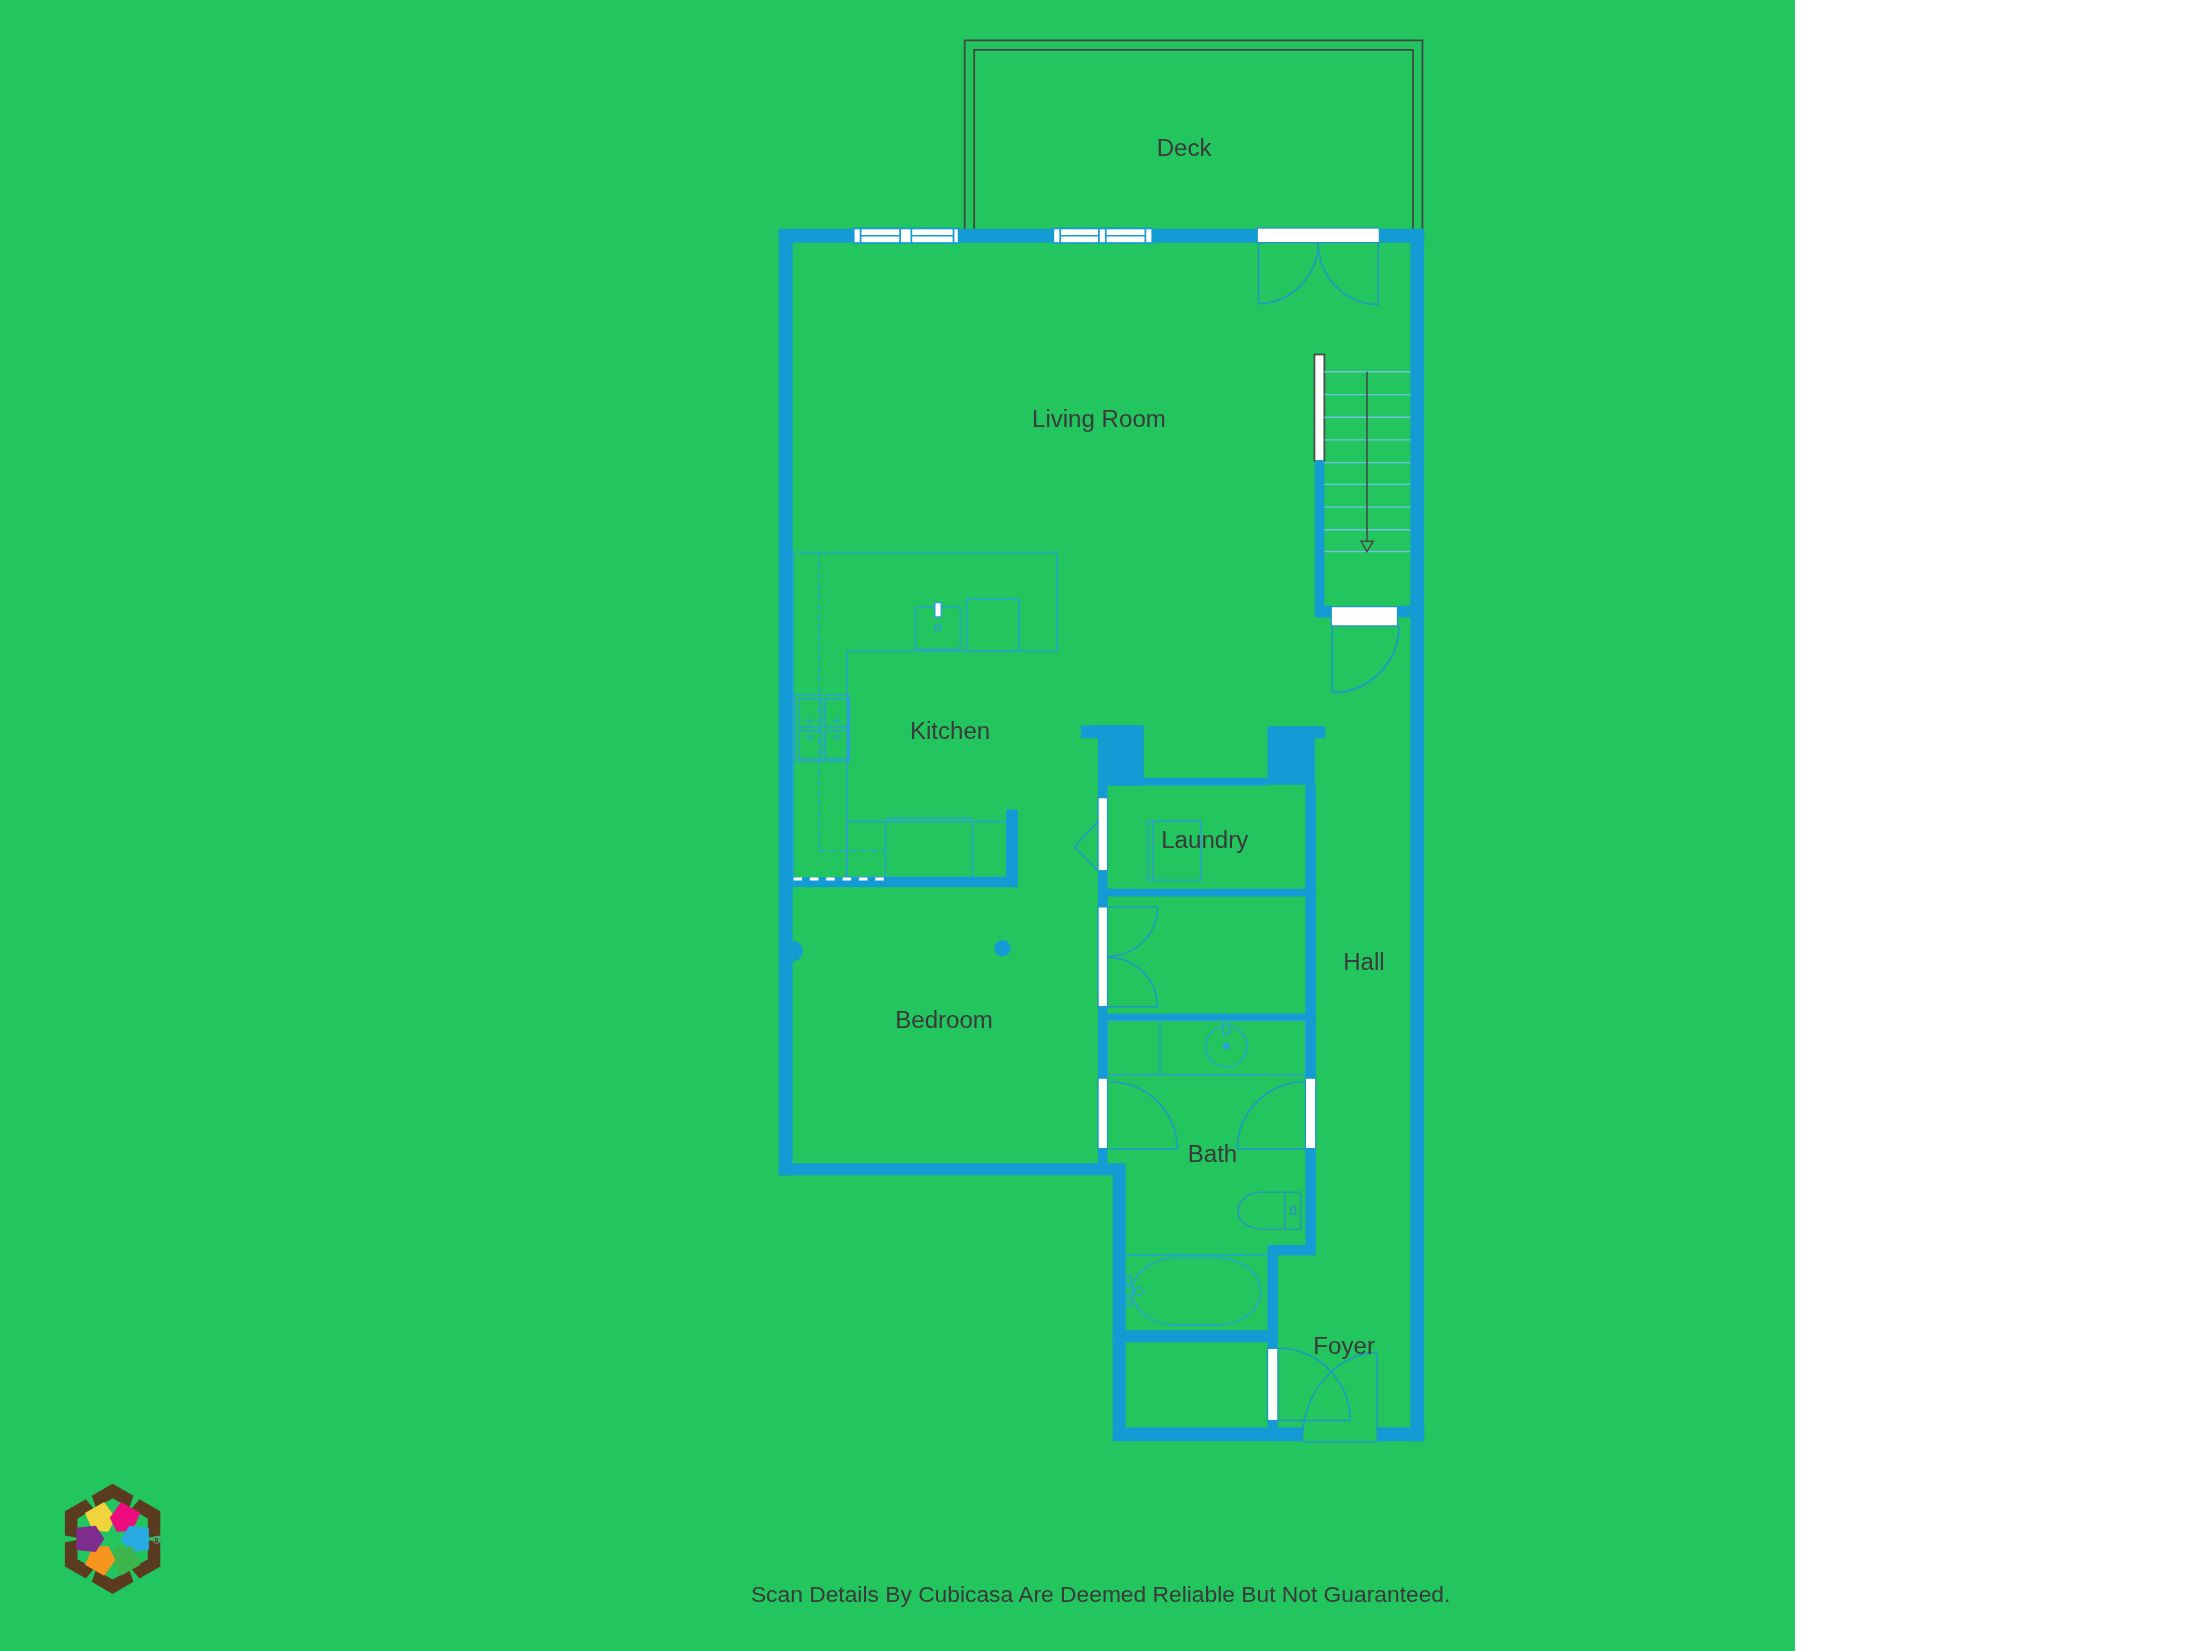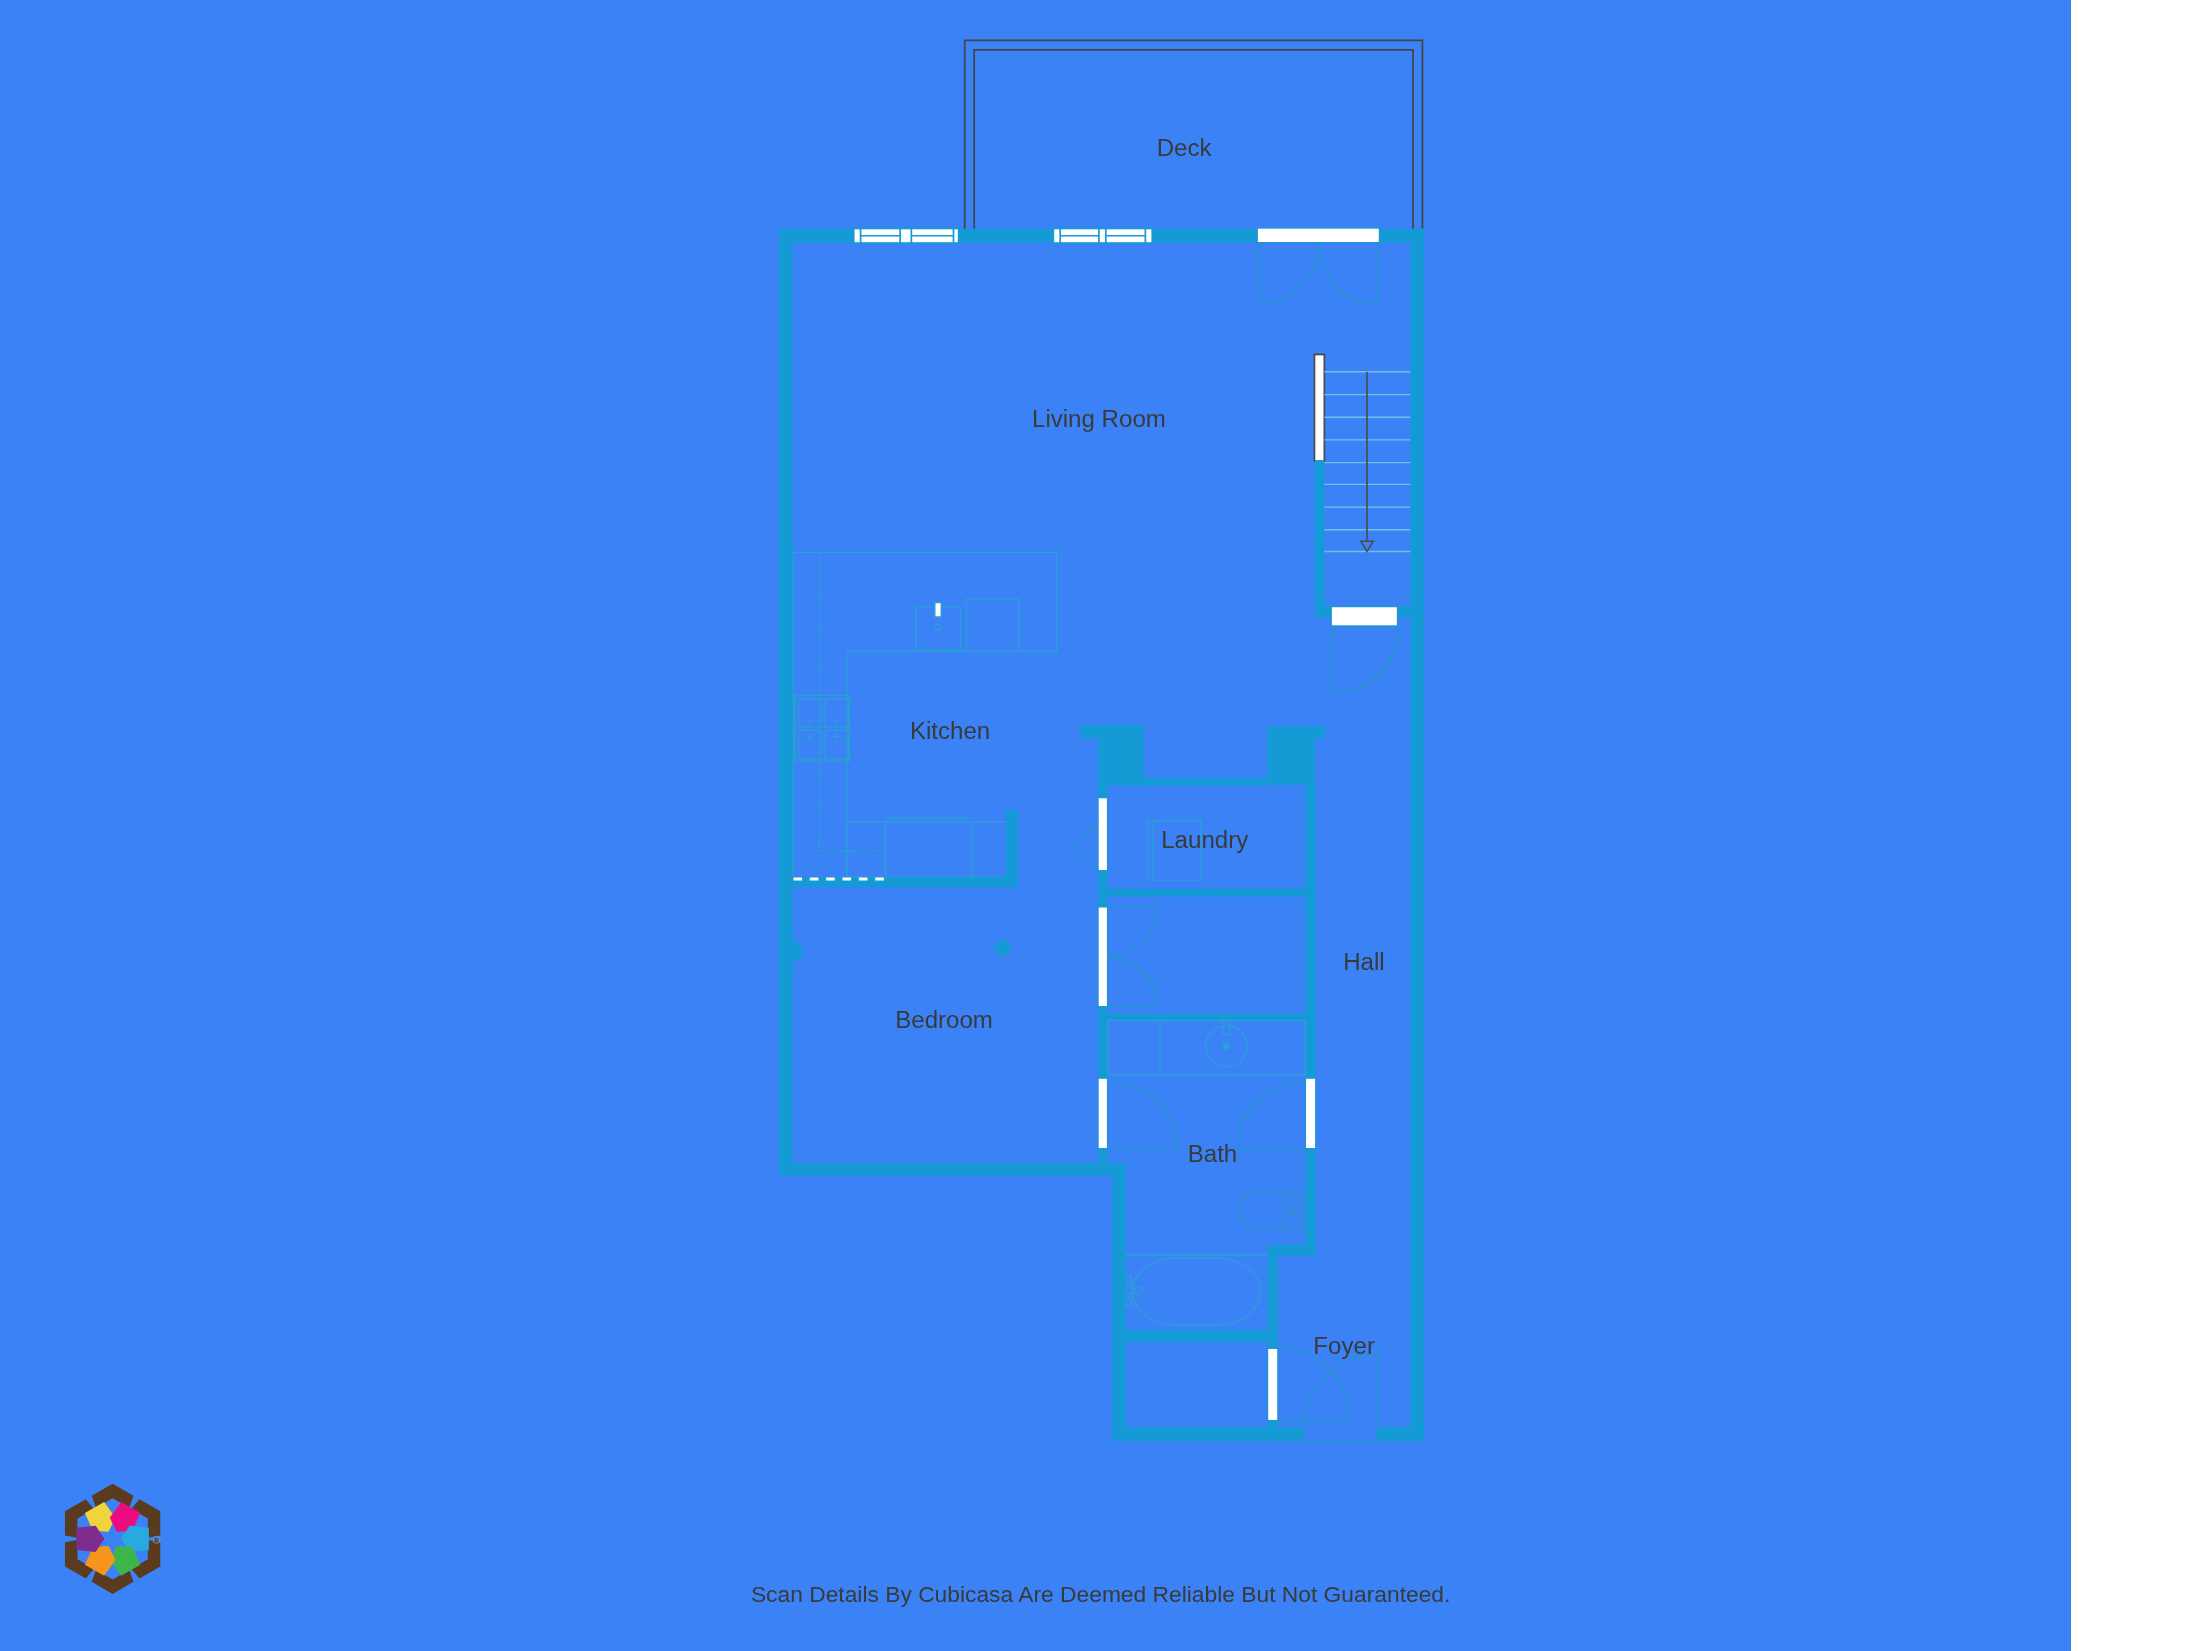--- a/index.html
+++ b/index.html
@@ -1,16 +1,16 @@
 <!DOCTYPE html>
 <html style="font-size:13.8px"><head>
 <meta charset="utf-8">
 <style>
   html,body{margin:0;padding:0;background:#ffffff;}
-  .page{position:relative;width:2071px;height:1652px;background:#3b82f6;overflow:hidden;
+  .page{position:relative;width:1795px;height:1652px;background:#22c55e;overflow:hidden;
         font-family:"Liberation Sans", sans-serif;}
   svg{position:absolute;left:0;top:0;}
   text{font-family:"Liberation Sans", sans-serif;fill:#3a3a3a;-webkit-font-smoothing:antialiased;}
 </style>
 </head>
 <body>
 <div class="page">
 <svg width="2203" height="1652" viewBox="0 0 2560 1920">
   <defs></defs>
 

